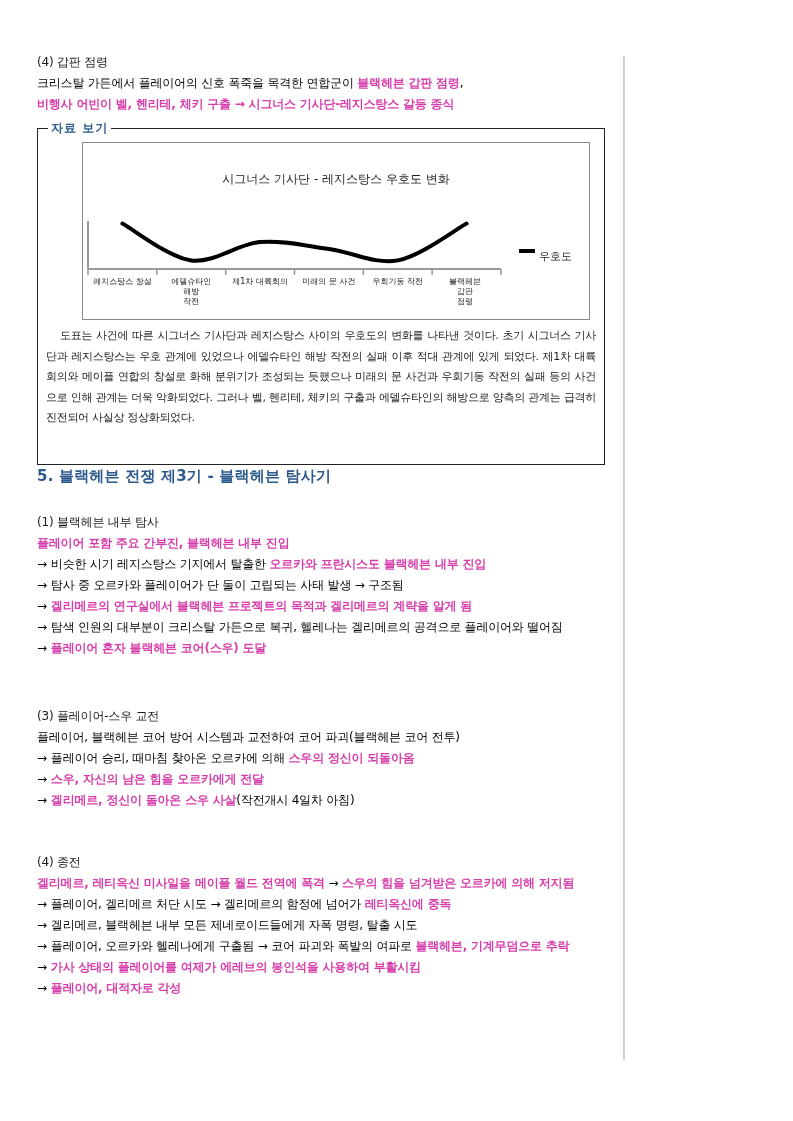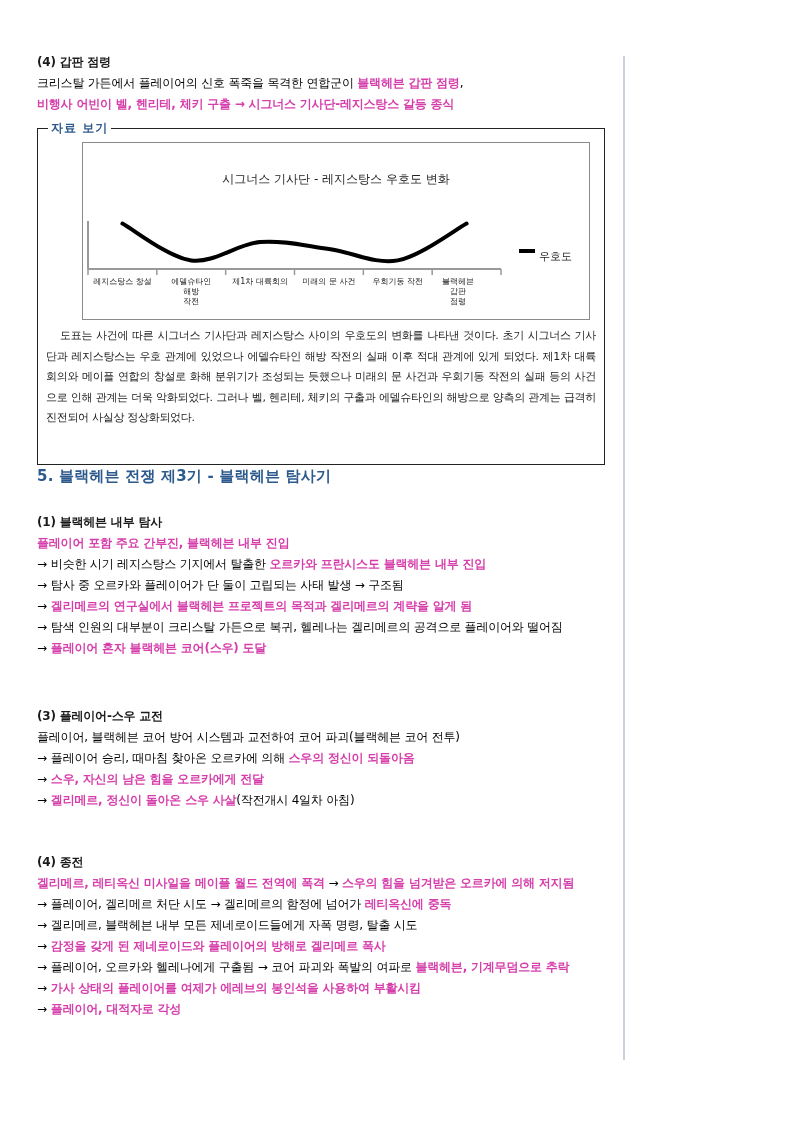--- a/index.html
+++ b/index.html
@@ -12,21 +12,21 @@
   }
   .right-rule {
     position: absolute; left: 623px; top: 56px; width: 2px; height: 1004px;
     background: #c9d2dc;
   }
   .content { position: absolute; left: 37px; top: 52px; width: 580px; }
   .line {
     font-size: 12px; line-height: 21px; height: 21px; white-space: nowrap;
     letter-spacing: -0.2px;
   }
-  .heading { font-weight: bold; }
+  .heading { font-weight: normal; }
   .pink { color: #d63fab; font-weight: bold; }
   .black { color: #000000; }
   .arrow { margin-right: 4px; }
 
   
   .ref-box {
     position: absolute; left: 37px; top: 128px; width: 568px; height: 337px;
     border: 1.5px solid #222;
   }
   .ref-label {
@@ -113,21 +113,21 @@
         </div>
         <div class="x-label" style="left: 143.083px; top: 134px;">
           <div>제1차 대륙회의</div>
         </div>
         <div class="x-label" style="left: 211.917px; top: 134px;">
           <div>미래의 문 사건</div>
         </div>
         <div class="x-label" style="left: 280.75px; top: 134px;">
           <div>우회기동 작전</div>
         </div>
-        <div class="x-label" style="left: 341px; top: 134px;">
+        <div class="x-label" style="left: 348px; top: 134px;">
           <div>블랙헤븐</div>
           <div>갑판</div>
           <div>점령</div>
         </div>
       </div>
     <div class="legend">
       <span class="legend-swatch"></span>
       <span>우호도</span>
     </div>
   </div>
@@ -158,18 +158,17 @@
       <div class="line"><span class="black arrow">→</span><span class="pink">겔리메르, 정신이 돌아온 스우 사살</span><span class="black">(작전개시 4일차 아침)</span></div>
     </div>
 </div>
 
 <div class="block" style="top: 852px;">
   <div class="line heading">(4) 종전</div>
   <div id="sub4-lines">
       <div class="line"><span class="pink">겔리메르, 레티옥신 미사일을 메이플 월드 전역에 폭격</span><span class="black"> → </span><span class="pink">스우의 힘을 넘겨받은 오르카에 의해 저지됨</span></div>
       <div class="line"><span class="black arrow">→</span><span class="black">플레이어, 겔리메르 처단 시도 → 겔리메르의 함정에 넘어가 </span><span class="pink">레티옥신에 중독</span></div>
       <div class="line"><span class="black arrow">→</span><span class="black">겔리메르, 블랙헤븐 내부 모든 제네로이드들에게 자폭 명령, 탈출 시도</span></div>
-      <div class="line"><span class="black arrow">→</span><span class="pink">감정을 갖게 된 제네로이드와 플레이어의 방해로 겔리메르 폭사</span></div>
       <div class="line"><span class="black arrow">→</span><span class="black">플레이어, 오르카와 헬레나에게 구출됨 → 코어 파괴와 폭발의 여파로 </span><span class="pink">블랙헤븐, 기계무덤으로 추락</span></div>
       <div class="line"><span class="black arrow">→</span><span class="pink">가사 상태의 플레이어를 여제가 에레브의 봉인석을 사용하여 부활시킴</span></div>
       <div class="line"><span class="black arrow">→</span><span class="pink">플레이어, 대적자로 각성</span></div>
     </div>
 </div>
 
 </body></html>

